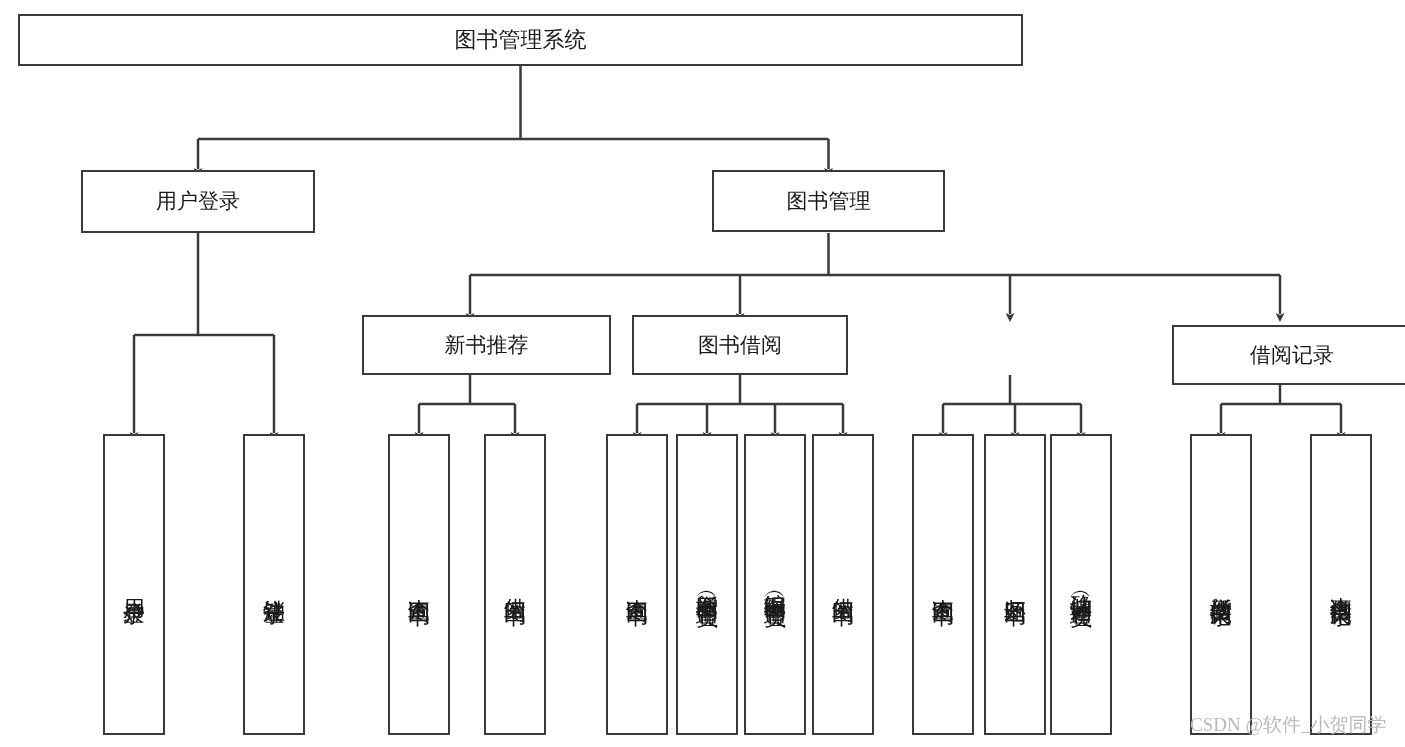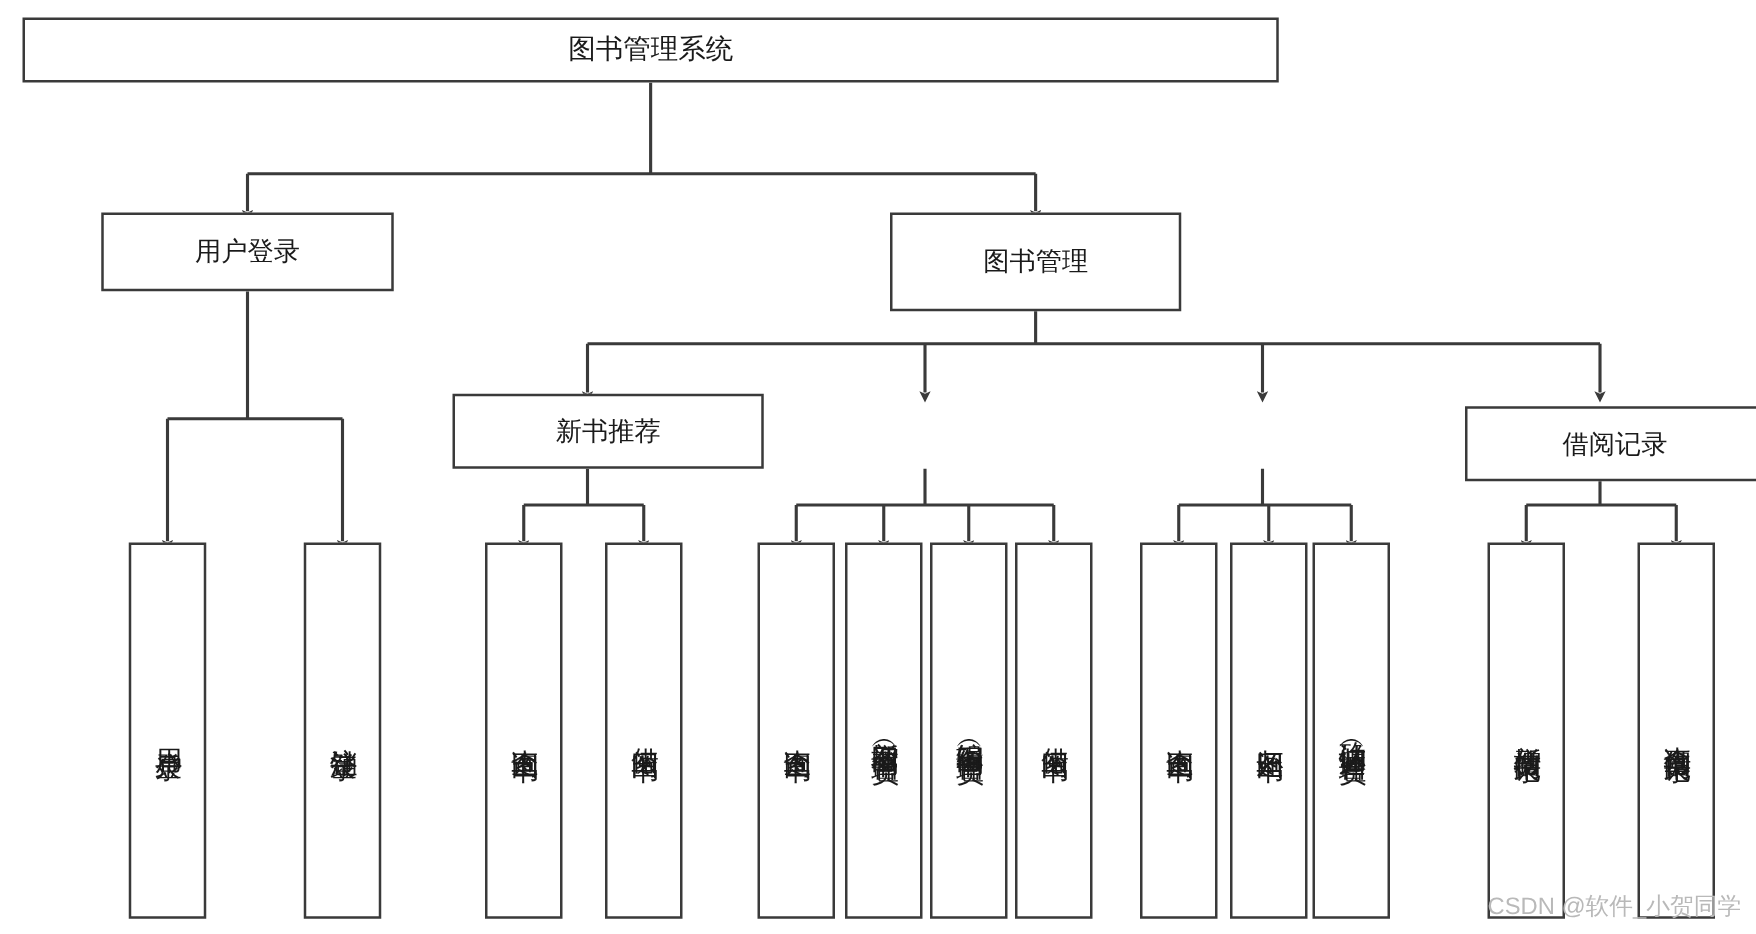--- a/index.html
+++ b/index.html
@@ -56,21 +56,21 @@
     line-height: 1;
   }
   .watermark {
     position: absolute;
     left: 1190px;
     top: 712px;
     font-size: 19px;
     color: #b9b9b9;
     white-space: nowrap;
     z-index: 3;
-    font-family: Liberation Sans, sans-serif;
+    font-family: Liberation Serif, serif;
   }
 </style>
 </head>
 <body>
 
 <div id="canvas">
   <svg id="wires" viewBox="0 0 1405 747">
     <defs>
       <marker id="arrowhead" markerWidth="9" markerHeight="9" refX="1" refY="4.5" orient="auto" markerUnits="userSpaceOnUse">
         <path d="M0,0 L9,4.5 L0,9 L2,4.5 Z" fill="#3a3a3a"></path>
@@ -113,26 +113,29 @@
       </g>
   </svg>
 
   <div class="node root horizontal" style="left: 18px; top: 14px; width: 1005px; height: 52px;">
     <span class="label">图书管理系统</span>
   </div>
 
   <div class="node horizontal" style="left: 81px; top: 170px; width: 234px; height: 63px;">
     <span class="label">用户登录</span>
   </div>
-  <div class="node horizontal" style="left: 712px; top: 170px; width: 233px; height: 79px;">
+  <div class="node horizontal" style="left: 712px; top: 170px; width: 233px; height: 62px;">
     <span class="label">图书管理</span>
   </div>
 
   <div class="node horizontal" style="left: 362px; top: 315px; width: 249px; height: 60px;">
     <span class="label">新书推荐</span>
+  </div>
+  <div class="node horizontal" style="left: 632px; top: 315px; width: 216px; height: 60px;">
+    <span class="label">图书借阅</span>
   </div>
   <div class="node horizontal" style="left: 1172px; top: 325px; width: 240px; height: 60px;">
     <span class="label">借阅记录</span>
   </div>
 
   <div class="node vertical" style="left: 103px; top: 434px; width: 62px; height: 301px;">
     <span class="label">用户登录</span>
   </div>
   <div class="node vertical" style="left: 243px; top: 434px; width: 62px; height: 301px;">
     <span class="label">注销登录</span>

